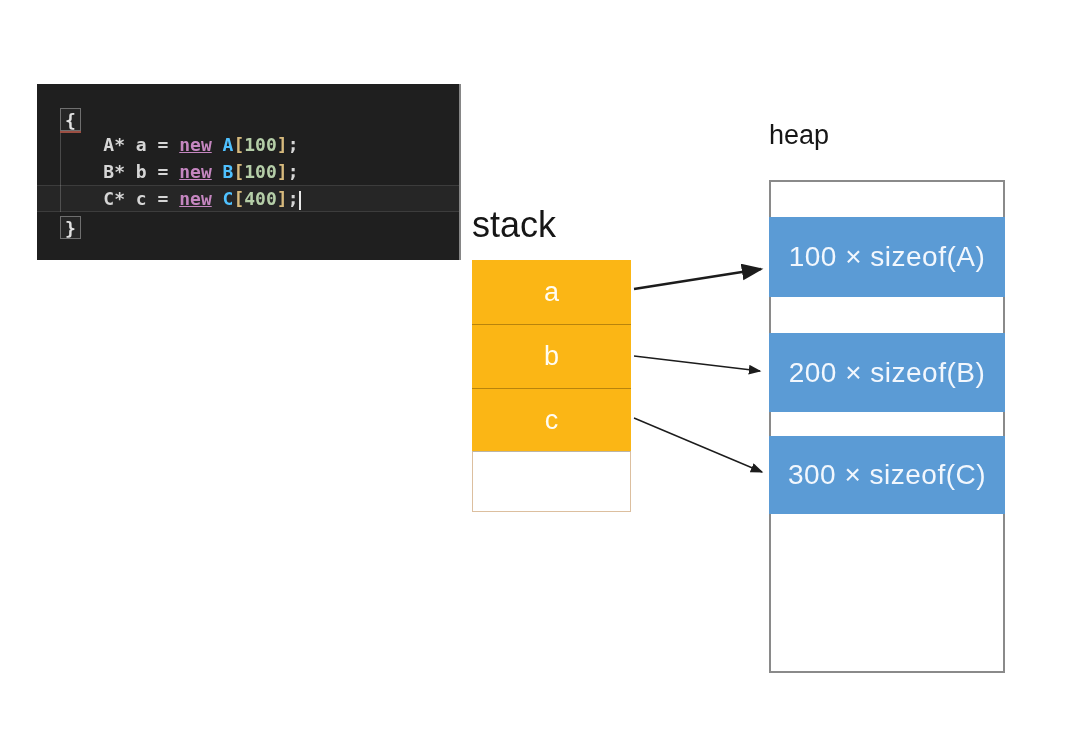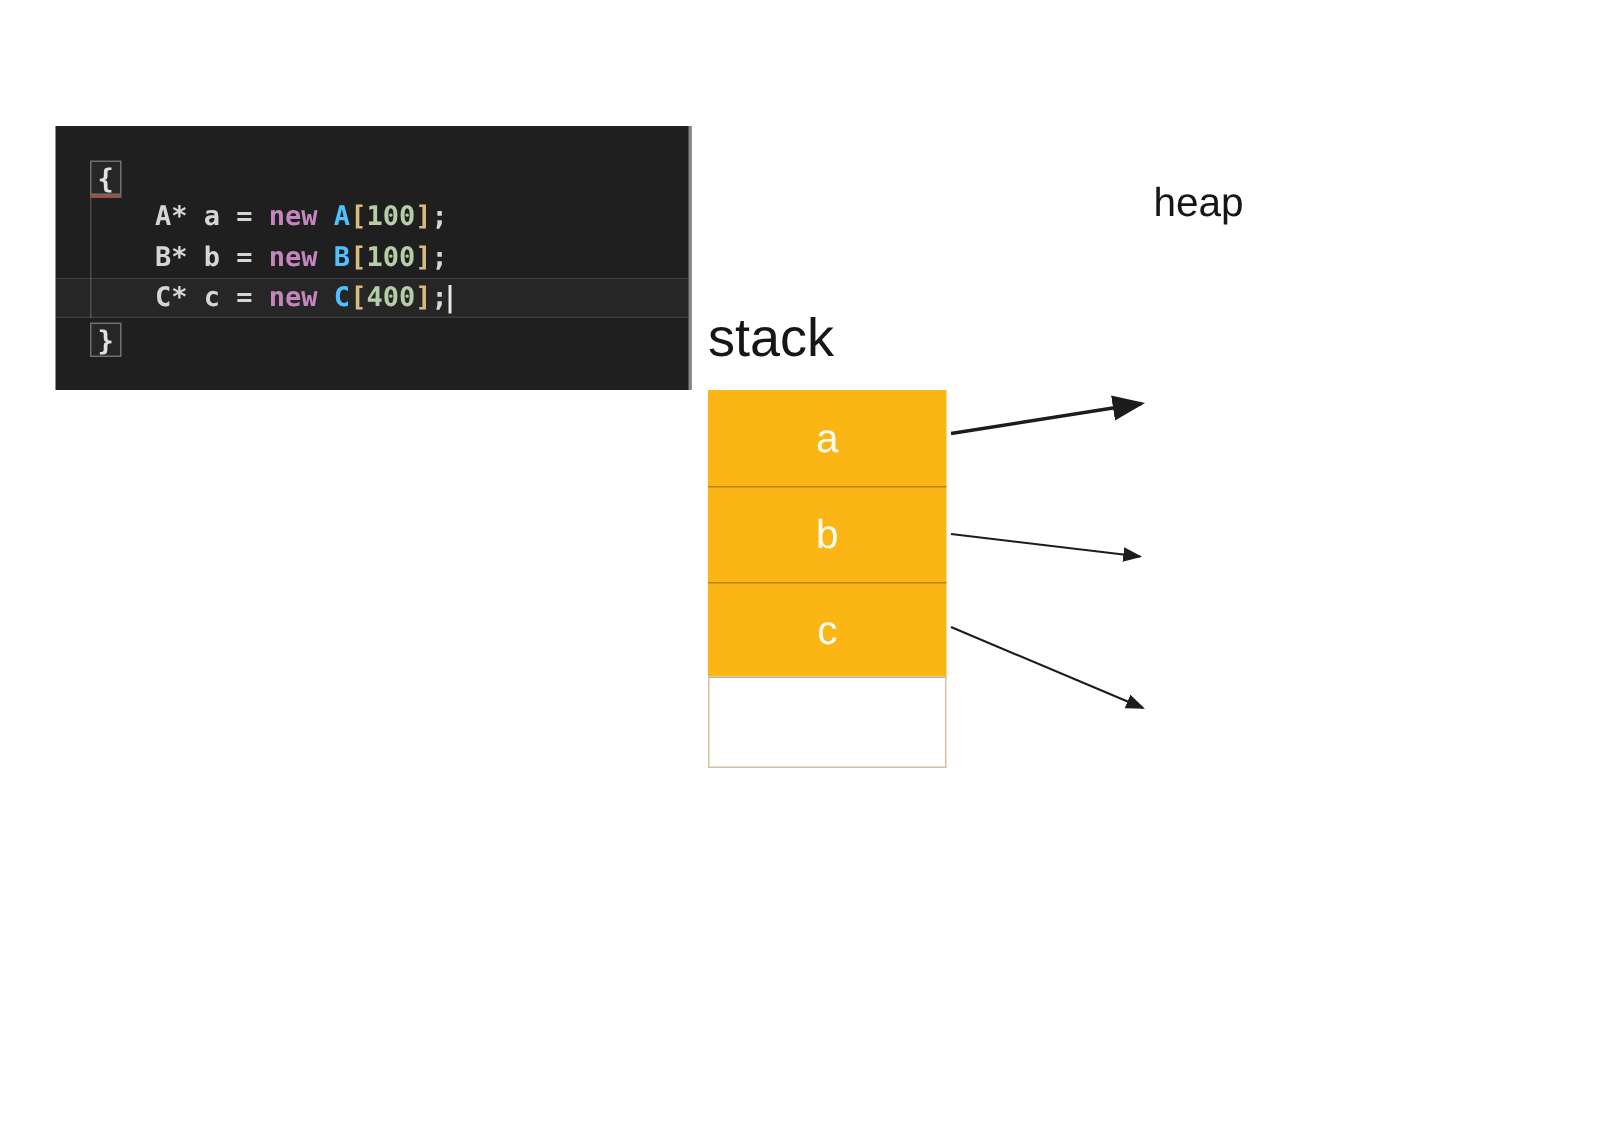--- a/index.html
+++ b/index.html
@@ -26,21 +26,21 @@
   
   .code-editor{position:absolute;left:37px;top:84px;width:424px;height:176px;
     background:var(--code-bg);border-right:2px solid rgba(170,170,170,.75);}
   .code-lines{position:relative;padding-top:20px;height:100%;}
   .code-line{position:relative;height:27px;line-height:27px;white-space:pre;
     padding-left:23px;font-family:"DejaVu Sans Mono",monospace;font-size:18px;
     font-weight:bold;color:var(--tok-plain);}
   .code-line.current{background:rgba(255,255,255,.035);
     box-shadow:inset 0 1px 0 rgba(255,255,255,.10), inset 0 -1px 0 rgba(255,255,255,.10);}
   .tok-plain{color:var(--tok-plain);}
-  .tok-keyword{color:var(--tok-keyword);}
+  .tok-keyword{color:var(--tok-keyword);text-decoration:underline;}
   .tok-type{color:var(--tok-type);}
   .tok-number{color:var(--tok-number);}
   .tok-bracket{color:var(--tok-bracket);}
   .tok-brace-open,.tok-brace-close{color:#e2e2e2;border:1px solid #6f6f6f;
     display:inline-block;height:23px;line-height:23px;padding:0 4px;
     position:relative;background:rgba(255,255,255,.03);vertical-align:middle;}
   .tok-brace-open::after{content:"";position:absolute;left:-1px;right:-1px;bottom:-3px;
     height:2px;background:#9c4f43;}
   .indent-guide{position:absolute;left:23px;top:47px;width:1px;height:81px;
     background:#4a4a4a;}
@@ -93,20 +93,25 @@
 
   <div class="stack-title">stack</div>
   <div class="stack-box">
     <div class="stack-cell cell-a">a</div>
     <div class="stack-cell cell-b">b</div>
     <div class="stack-cell cell-c">c</div>
     <div class="stack-cell cell-empty"></div>
   </div>
 
   <div class="heap-title">heap</div>
+  <div class="heap-box">
+    <div class="heap-block heap-block-0">100 × sizeof(A)</div>
+    <div class="heap-block heap-block-1">200 × sizeof(B)</div>
+    <div class="heap-block heap-block-2">300 × sizeof(C)</div>
+  </div>
 
   <svg class="arrow-layer" id="arrow-layer" width="1080" height="756" viewBox="0 0 1080 756" xmlns="http://www.w3.org/2000/svg">
     <defs>
       <marker id="arrowhead" markerWidth="9.5" markerHeight="8" refX="8" refY="3.5" orient="auto" markerUnits="strokeWidth">
         <path d="M0,0 L9,3.5 L0,7 Z" fill="#1c1c1c"></path>
       </marker>
     </defs>
   <line x1="634" y1="289" x2="761" y2="269" stroke="#1c1c1c" stroke-width="2.4" marker-end="url(#arrowhead)"></line>
       <line x1="634" y1="356" x2="760" y2="371" stroke="#1c1c1c" stroke-width="1.4" marker-end="url(#arrowhead)"></line>
       <line x1="634" y1="418" x2="762" y2="472" stroke="#1c1c1c" stroke-width="1.4" marker-end="url(#arrowhead)"></line>

